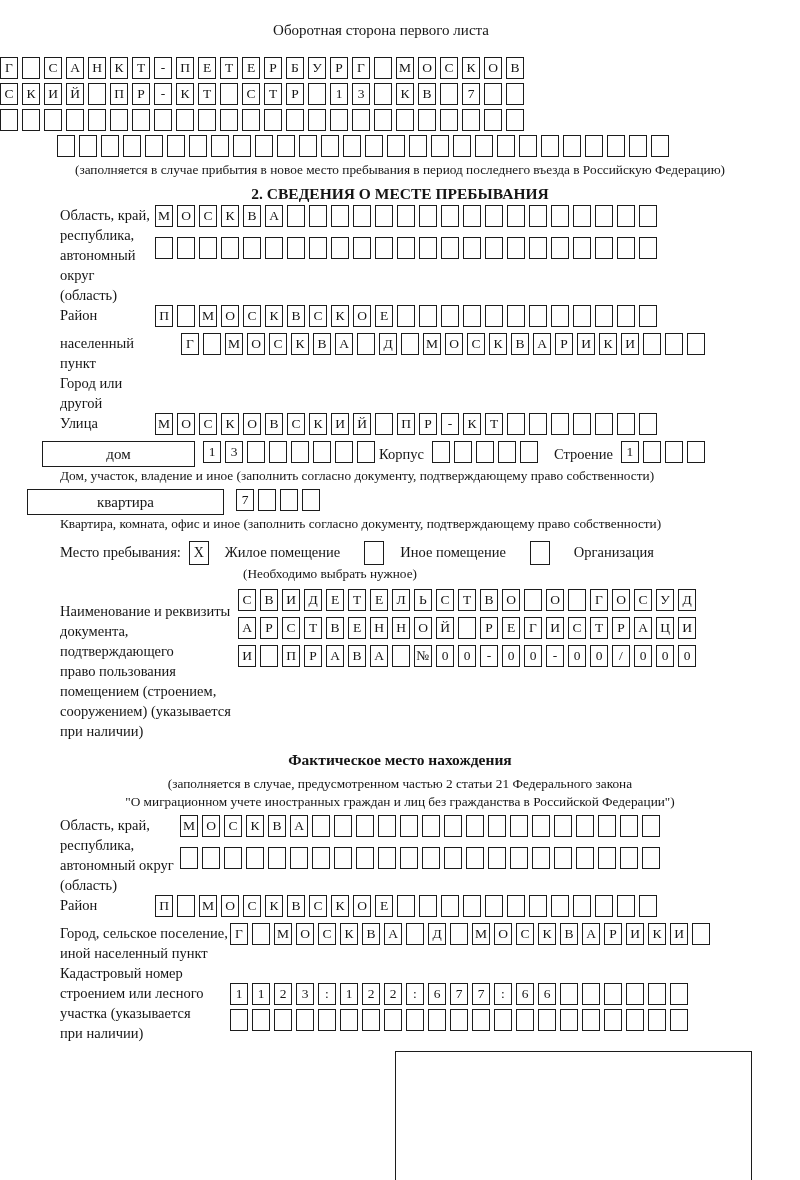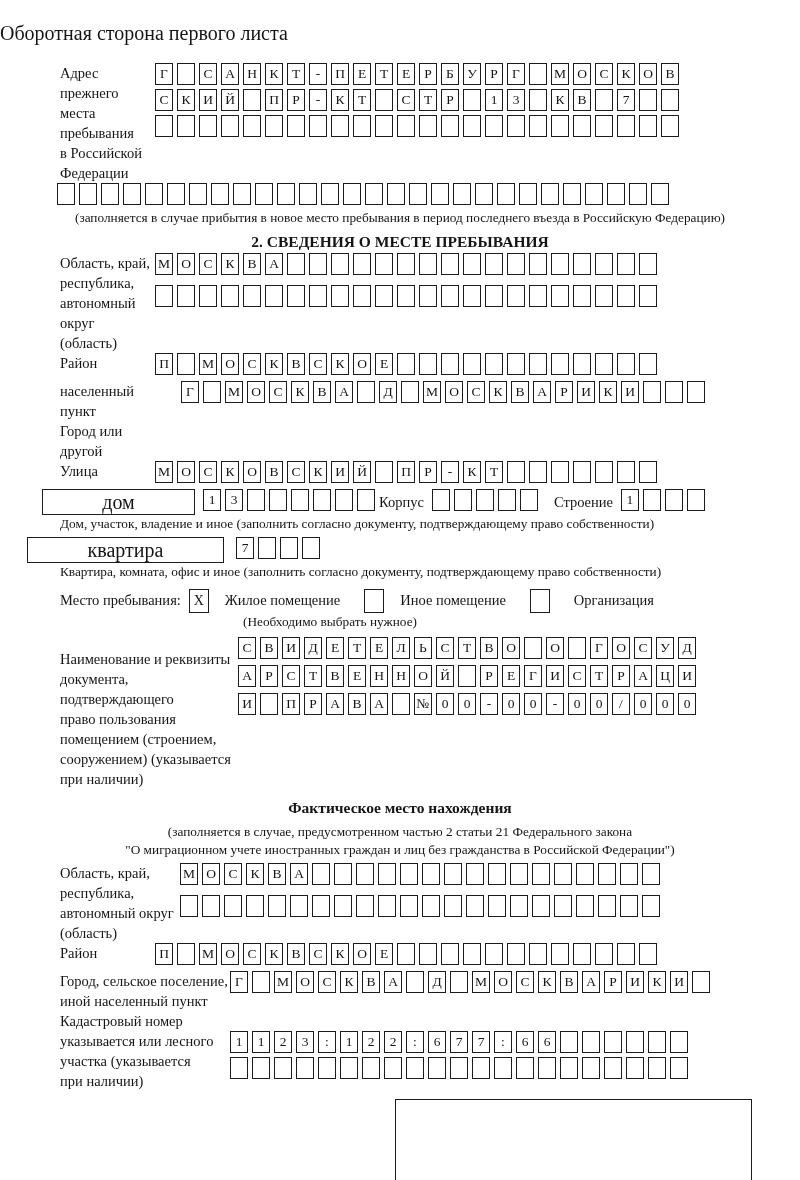--- a/index.html
+++ b/index.html
@@ -6,23 +6,23 @@
   html,body { background:#fff; }
   .page {
     position: relative;
     width: 800px; height: 1180px;
     background: #fff;
     color: #151515;
     font-family: "Liberation Serif", "DejaVu Serif", serif;
     overflow: hidden;
   }
   .header-note {
-    text-align: left;
+    text-align: center;
     padding: 22px 38px 0 0;
-    font-size: 20px;
+    font-size: 15px;
   }
   .flabel {
     margin-left: 60px;
     width: 95px;
     flex-shrink: 0;
     font-size: 14.5px;
     line-height: 20px;
   }
   .flabel.w120 { width: 120px; }
   .flabel.w178 { width: 178px; margin-top: 12px; }
@@ -45,21 +45,21 @@
   .sec-title {
     text-align: center;
     font-weight: bold;
     font-size: 15.5px;
     line-height: 22px;
   }
   .labelbox {
     border: 1.5px solid #1c1c1c;
     height: 26px;
     display: flex; align-items: center; justify-content: center;
-    font-size: 20px;
+    font-size: 15px;
     flex-shrink: 0;
     background:#fff;
   }
   .inlinelabel { font-size: 14.5px; line-height: 26px; white-space: nowrap; }
   .checkbox {
     display: inline-flex;
     width: 20px; height: 24px;
     border: 1.5px solid #1c1c1c;
     align-items: center; justify-content: center;
     font-size: 14px;
@@ -79,26 +79,20 @@
   .hint-line { margin-left: 180px; width: 300px; text-align: center; font-size: 13.3px; line-height: 18px; }
 </style>
 </head>
 <body>
 
 <div class="page">
 
   <div class="header-note">Оборотная сторона первого листа</div>
 
   <div class="group" style="margin-top:18px">
-    <div class="flabel">
-      <div>Адрес прежнего</div>
-      <div>места пребывания</div>
-      <div>в Российской</div>
-      <div>Федерации</div>
-    </div>
     <div class="rows">
       <div class="cellrow">
           <span class="cell">Г</span>
           <span class="cell"></span>
           <span class="cell">С</span>
           <span class="cell">А</span>
           <span class="cell">Н</span>
           <span class="cell">К</span>
           <span class="cell">Т</span>
           <span class="cell">-</span>
@@ -623,21 +617,21 @@
         <span class="cell">И</span>
         <span class="cell">К</span>
         <span class="cell">И</span>
         <span class="cell"></span>
       </div>
   </div>
 
   <div class="group">
     <div class="flabel w170">
       <div>Кадастровый номер</div>
-      <div>указывается или лесного</div>
+      <div>строением или лесного</div>
       <div>участка (указывается</div>
       <div>при наличии)</div>
     </div>
     <div class="rows" style="margin-top:20px">
       <div class="cellrow">
           <span class="cell">1</span>
           <span class="cell">1</span>
           <span class="cell">2</span>
           <span class="cell">3</span>
           <span class="cell">:</span>

